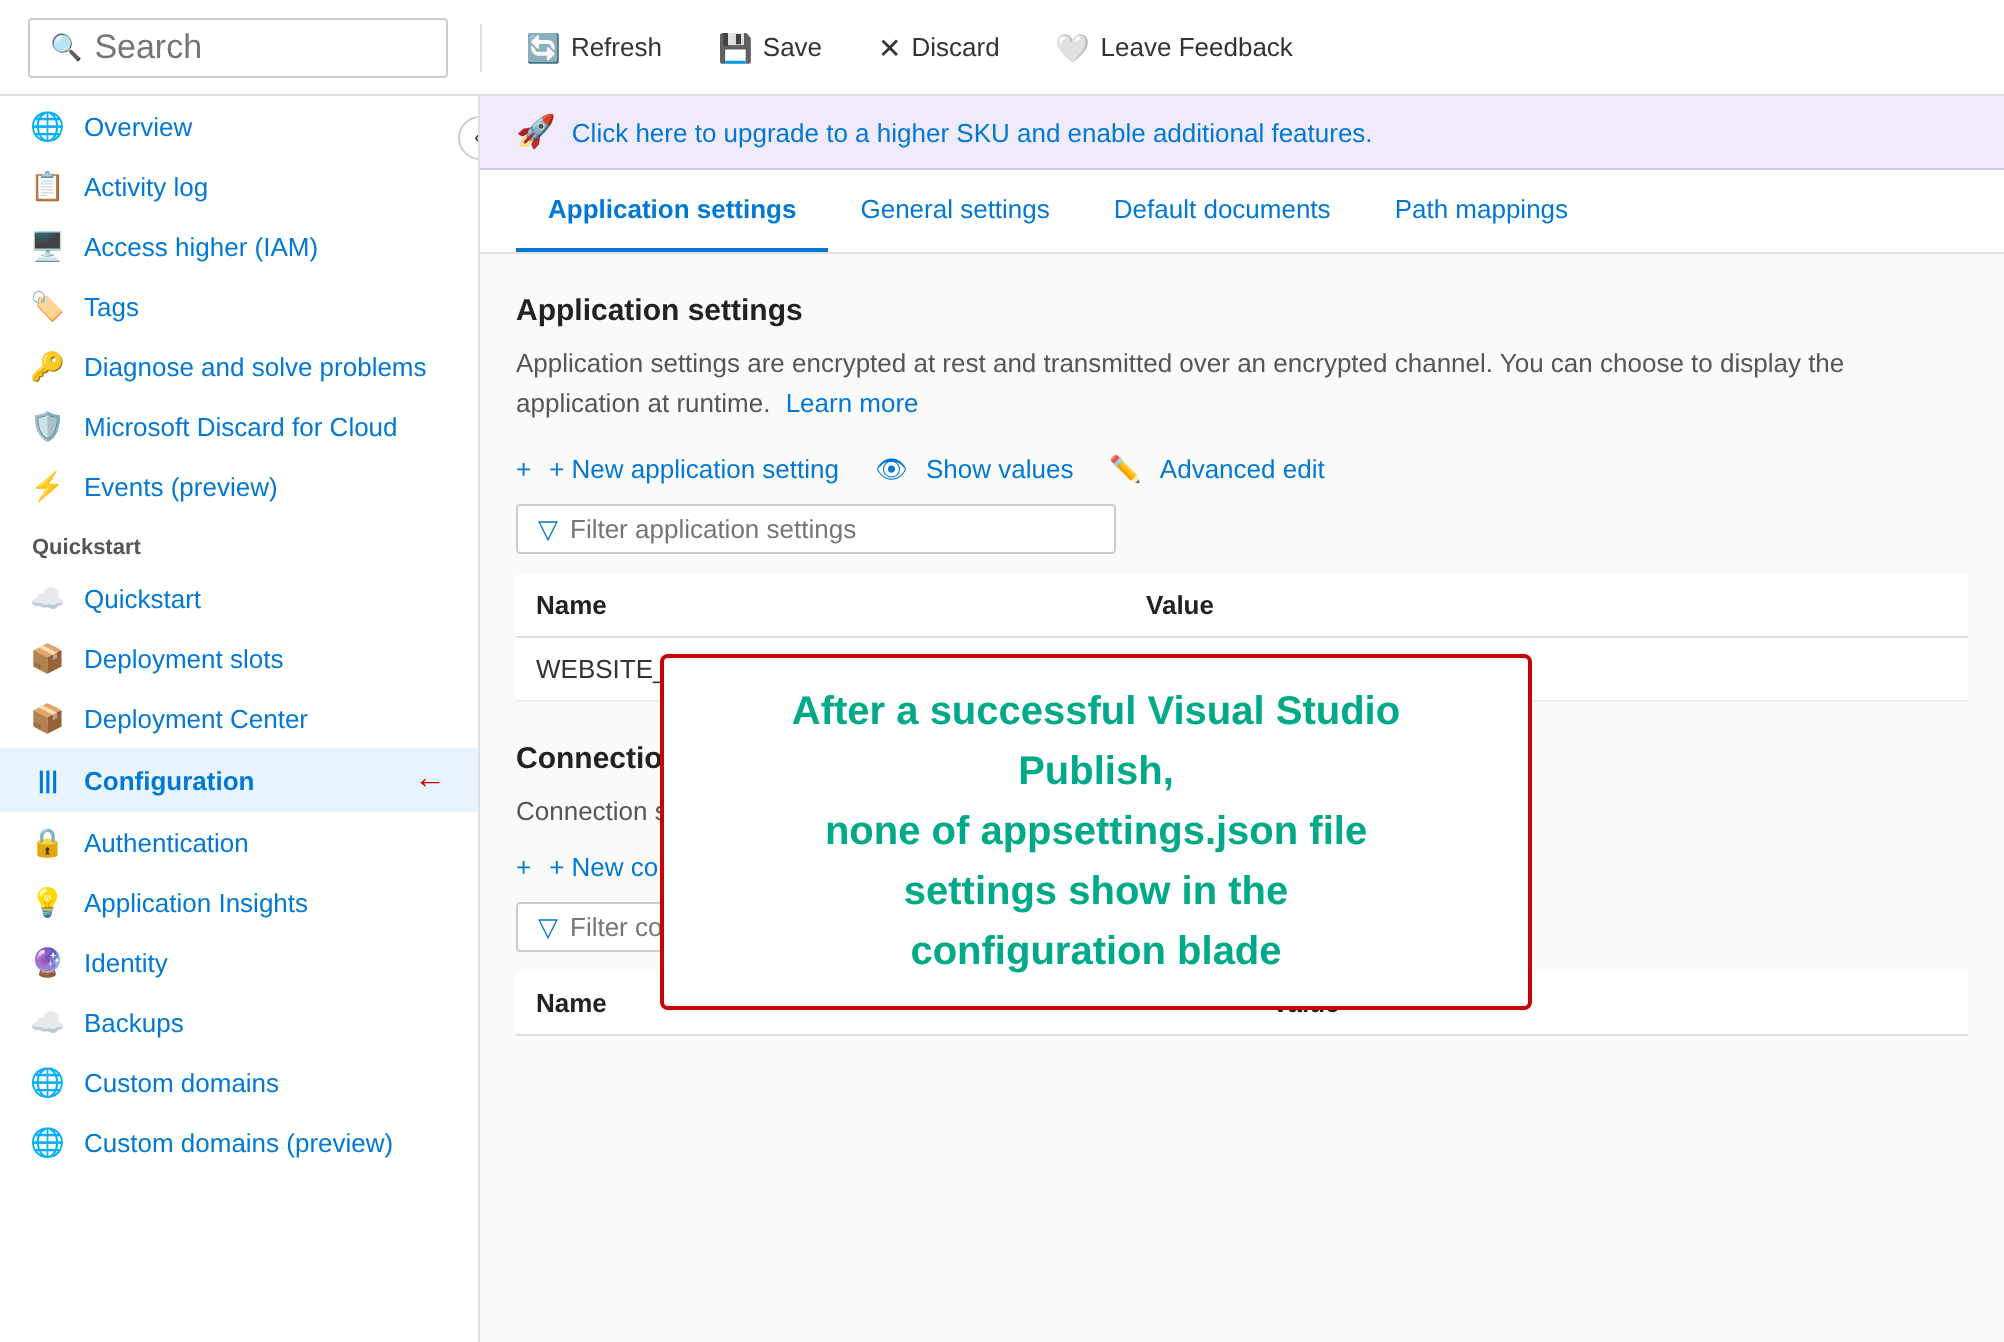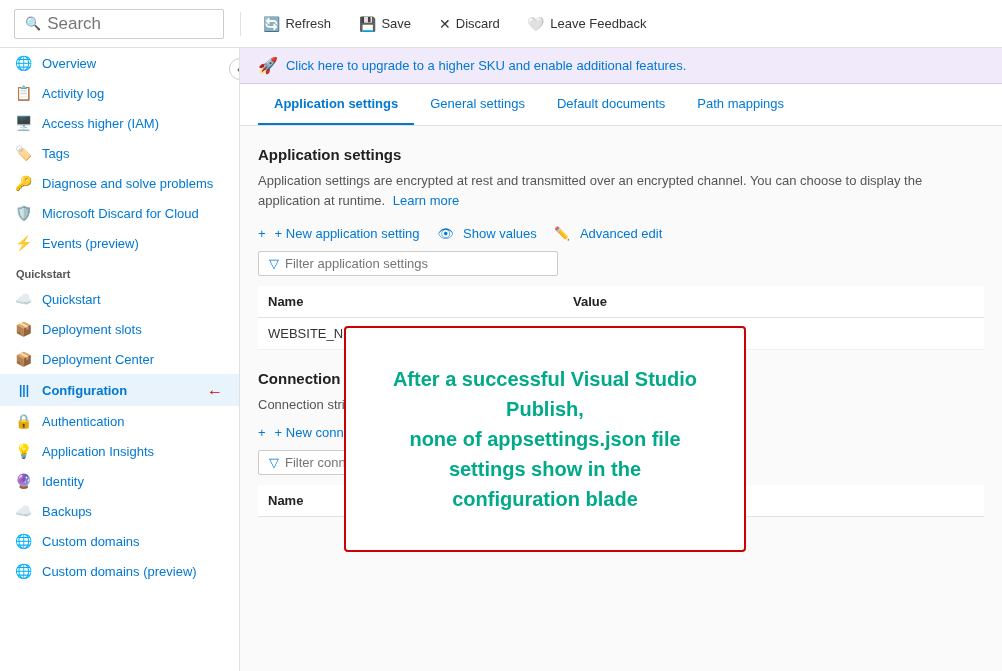--- a/index.html
+++ b/index.html
@@ -131,26 +131,26 @@
     }
     .data-table td {
       padding: 8px 10px; font-size: 13px; border-bottom: 1px solid #f0f0f0;
       background: #fff;
     }
     .data-table td.show-value { color: #0078d4; cursor: pointer; }
 
     
     .popup-overlay {
       position: absolute;
-      top: 200px; left: 104px;
-      width: 402px;
+      top: 200px; left: 90px;
+      width: 436px;
       background: #fff;
       border: 2px solid #c00;
       border-radius: 4px;
-      padding: 36px 24px;
+      padding: 12px 24px;
       z-index: 100;
       text-align: center;
     }
     .popup-overlay .popup-text {
       font-size: 20px; font-weight: 600; color: #00aa88; line-height: 1.5;
     }
 
     
     .connections-section { margin-top: 10px; }
     .connections-desc { font-size: 13px; color: #555; margin-bottom: 10px; line-height: 1.5; }

